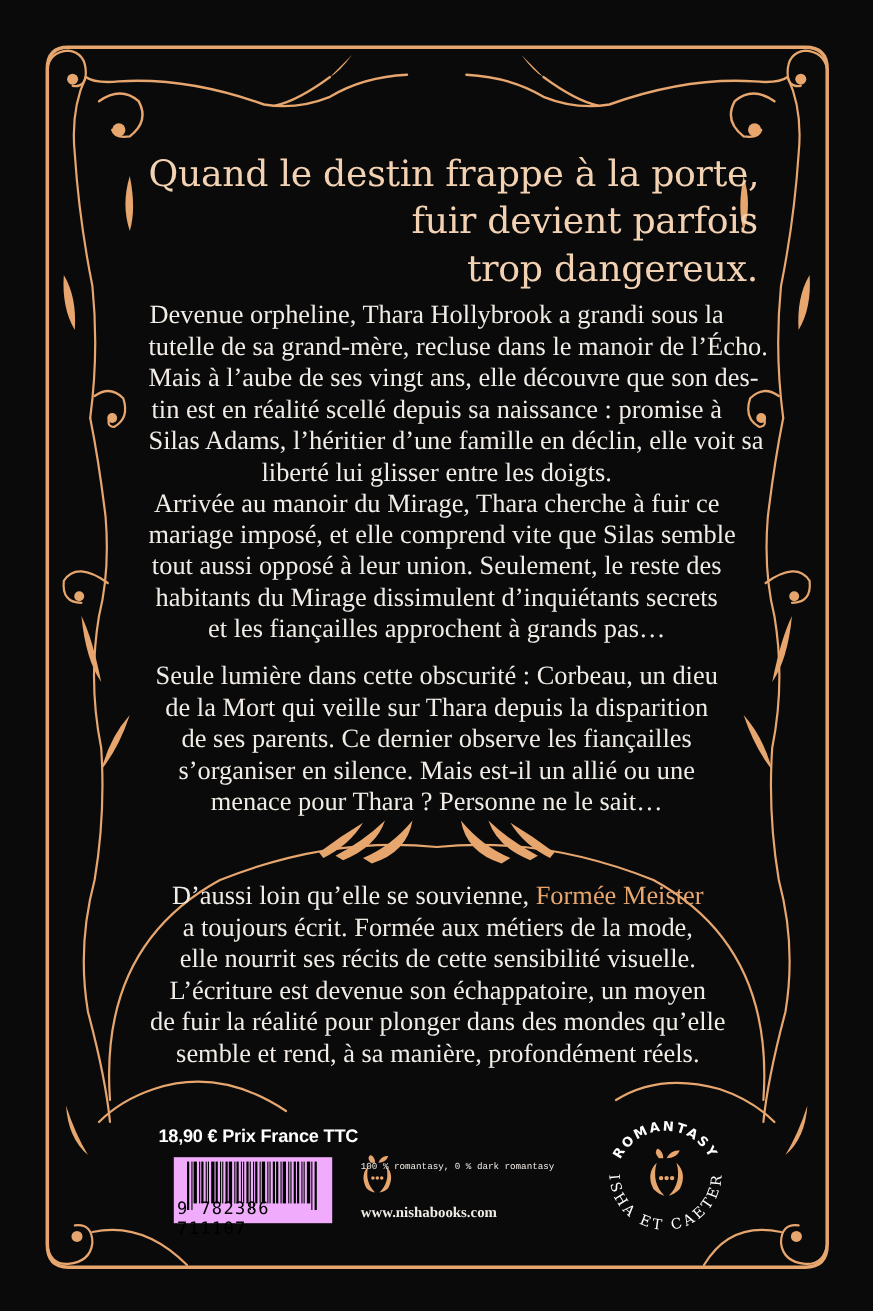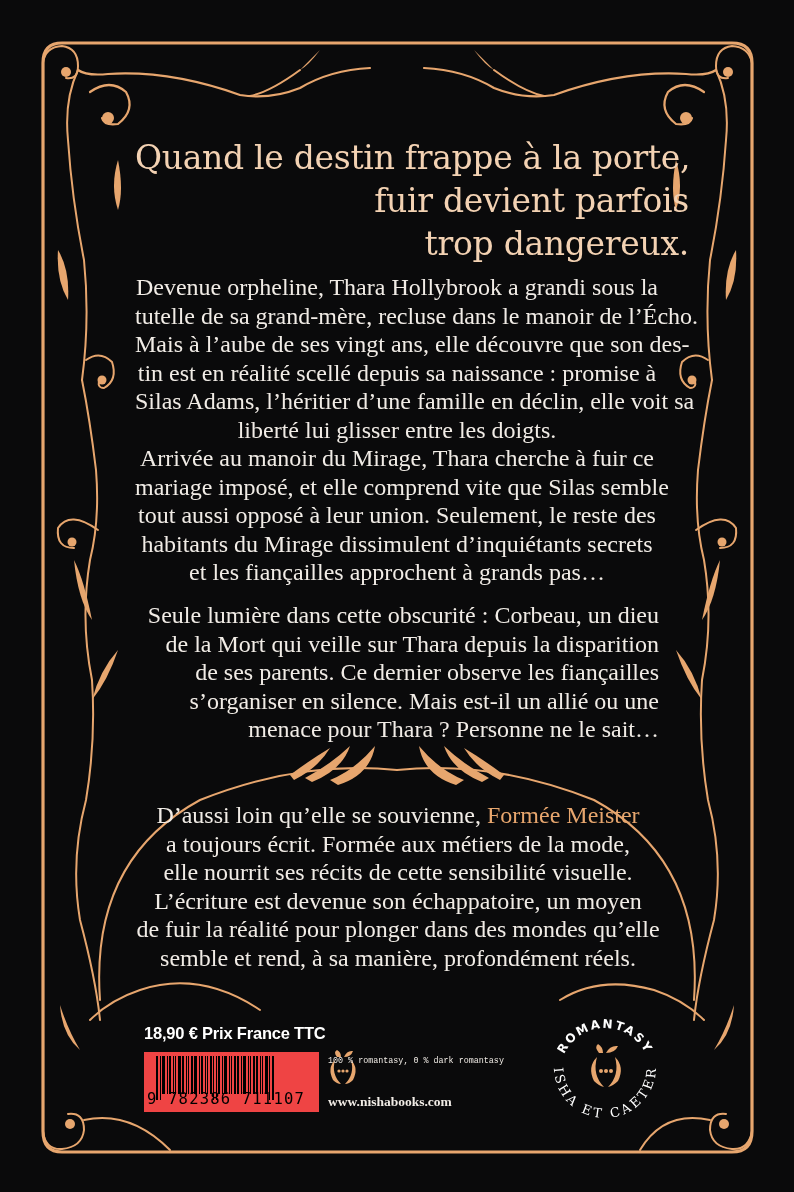--- a/index.html
+++ b/index.html
@@ -4,25 +4,25 @@
 <style>
   html, body { margin:0; padding:0; }
   body { width:794px; height:1192px; background:#0a0a0b; position:relative; overflow:hidden; font-family:"DejaVu Serif", serif; }
   .frame-svg { position:absolute; left:0; top:0; width:794px; height:1192px; }
   .tagline { position:absolute; left:120px; width:554px; top:136px; text-align:right; color:#f3d2b3; font-family:"DejaVu Serif", serif; font-size:33px; line-height:43px; letter-spacing:-0.3px;margin-left:15px; }
   .tagline div { white-space:nowrap; }
   .para { position:absolute; left:135px; width:524px; text-align:center; color:#f1ece6; font-family:"Liberation Serif", serif; font-size:24px; line-height:28.6px; }
   .para div { white-space:nowrap; }
   .p1 { top:273px; }
   .p2 { top:444px; }
-  .p3 { top:601px;text-align:right; }
+  .p3 { top:601px; }
   .p4 { top:801px; left:128px; width:540px; }
   .author { color:#e7a66e; }
   .price { position:absolute; left:144px; top:1024px; color:#fff; font-family:Liberation Sans, sans-serif; font-weight:bold; font-size:16.5px; letter-spacing:-0.2px; }
-  .barcode { position:absolute; left:144px; top:1052px; width:175px; height:60px; background:#ef4444; }
+  .barcode { position:absolute; left:158px; top:1052px; width:144px; height:60px; background:#f0abfc; }
   .barcode .bars { position:absolute; left:12px; top:4px; width:158px; height:42px; display:flex; align-items:flex-start; }
   .barcode .bars span { display:block; background:#000; height:38px; margin-right:1.5px; }
   .barcode .digits { position:absolute; left:3px; top:38px; font-family:"DejaVu Sans Mono", monospace; font-size:15.5px; letter-spacing:1.2px; color:#000; background:transparent; line-height:18px; }
   .pub-logo { position:absolute; left:327px; top:1048px; width:32px; height:38px; }
   .site { position:absolute; left:328px; top:1094px; color:#f1ece6; font-family:"Liberation Serif", serif; font-size:13.5px;font-weight:bold; }
   .slogan { position:absolute; left:328px; top:1056px; color:#f1ece6; font-family:Liberation Mono, monospace; font-size:8.4px; }
   .seal { position:absolute; left:540px; top:1005px; width:130px; height:130px; }
 </style>
 </head>
 <body>

